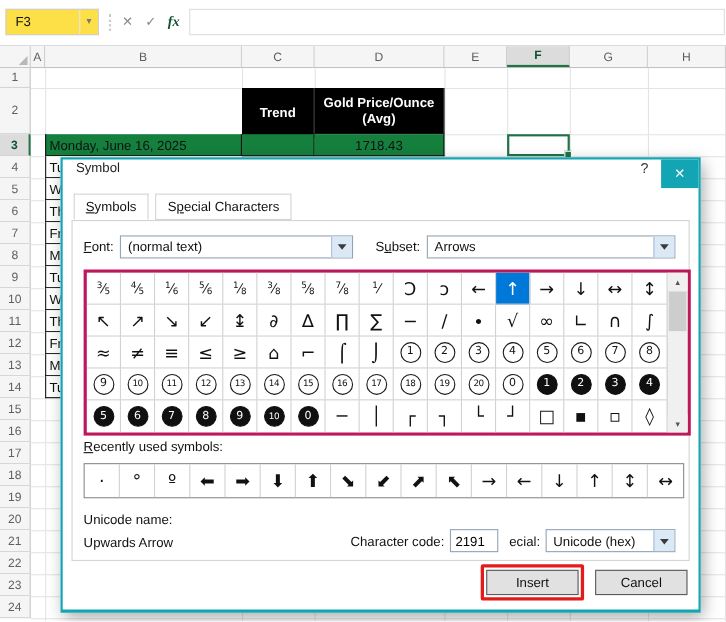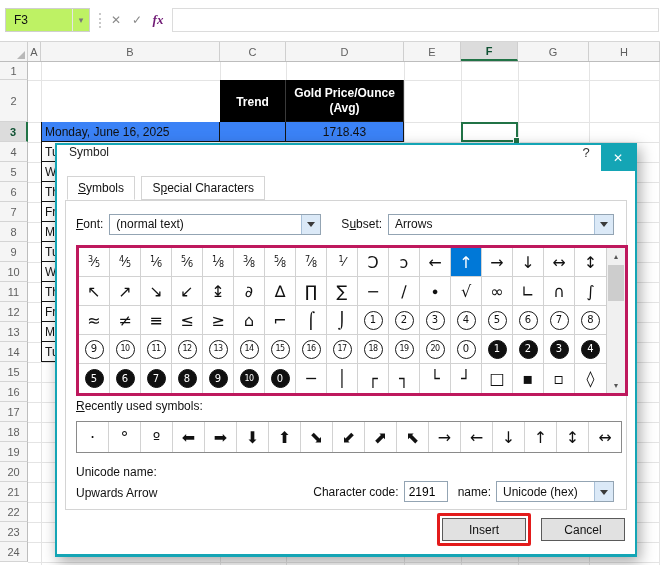--- a/index.html
+++ b/index.html
@@ -1,45 +1,45 @@
 <!DOCTYPE html>
 <html><head>
 <meta charset="utf-8">
 <style>
   html,body{margin:0;padding:0;}
   body{width:660px;height:565px;position:relative;overflow:hidden;background:#fff;
        font-family:"Liberation Sans",sans-serif;color:#111;}
 
   
   .toolbar{position:absolute;left:0;top:0;width:660px;height:42px;background:#fff;border-bottom:1px solid #d6d6d6;box-sizing:border-box;}
-  .namebox{position:absolute;left:5px;top:8px;width:85px;height:24px;border:1px solid #cfcfcf;display:flex;align-items:center;font-size:12px;background:#bef264;box-sizing:border-box;}
+  .namebox{position:absolute;left:5px;top:8px;width:85px;height:24px;border:1px solid #cfcfcf;display:flex;align-items:center;font-size:12px;background:#fde047;box-sizing:border-box;}
   .nb-val{padding-left:8px;flex:1;}
   .nb-caret{width:16px;height:100%;display:flex;align-items:center;justify-content:center;color:#777;font-size:9px;border-left:1px solid #e6e6e6;font-family:"DejaVu Sans",sans-serif;}
   .fb-sep{position:absolute;left:99px;top:13px;height:15px;border-left:2px dotted #c9c9c9;}
   .fb-btn{position:absolute;top:8px;width:20px;height:24px;display:flex;align-items:center;justify-content:center;color:#8a8a8a;font-size:12px;}
   .fb-cancel{left:106px;}
   .fb-enter{left:127px;}
-  .fb-fx{left:148px;font-style:italic;font-family:"Liberation Serif",serif;font-size:13px;color:#701a75;font-weight:bold;}
+  .fb-fx{left:148px;font-style:italic;font-family:"Liberation Serif",serif;font-size:13px;color:#14532d;font-weight:bold;}
   .formulabar{position:absolute;left:172px;top:8px;right:1px;height:24px;border:1px solid #dcdcdc;background:#fff;box-sizing:border-box;}
 
   
   .colheads{position:absolute;left:0;top:42px;height:20px;width:660px;display:flex;background:#f5f5f5;border-bottom:1px solid #bdbdbd;box-sizing:border-box;}
   .corner{width:28px;height:100%;border-right:1px solid #cfcfcf;position:relative;background:#f5f5f5;box-sizing:border-box;flex:none;}
   .corner-tri{position:absolute;right:2px;bottom:2px;width:0;height:0;border-left:8px solid transparent;border-bottom:8px solid #b8b8b8;}
   .ch{height:100%;display:flex;align-items:center;justify-content:center;font-size:11px;color:#5f5f5f;border-right:1px solid #cfcfcf;box-sizing:border-box;flex:none;}
   .ch.sel{background:#dcdcdc;border-bottom:2px solid #217346;color:#0f5132;font-weight:bold;}
   .rowheads{position:absolute;left:0;top:62px;width:28px;}
   .rh{width:100%;display:flex;align-items:center;justify-content:center;font-size:11px;color:#5f5f5f;background:#f5f5f5;border-right:1px solid #bdbdbd;border-bottom:1px solid #d4d4d4;box-sizing:border-box;}
   .rh.sel{background:#dcdcdc;color:#0f5132;font-weight:bold;border-right:2px solid #217346;}
 
   
   .sheet{position:absolute;left:28px;top:62px;width:632px;height:503px;background:#fff;}
   .vline{position:absolute;top:0;bottom:0;width:1px;background:#e4e4e4;z-index:0;}
   .hline{position:absolute;left:0;right:0;height:1px;background:#e4e4e4;z-index:0;}
-  .tcell{position:absolute;box-sizing:border-box;font-size:12px;z-index:1;background:#3b82f6;}
+  .tcell{position:absolute;box-sizing:border-box;font-size:12px;z-index:1;background:#15803d;}
   .thead{background:#000;color:#fff;font-weight:bold;display:flex;align-items:center;justify-content:center;text-align:center;border-right:1px solid #3a3a3a;border-bottom:1px solid #141414;line-height:1.25;}
   .c-b2{left:13px;top:18px;width:179px;height:42px;border-left:1px solid #141414;}
   .c-c2{left:192px;top:18px;width:66px;height:45px;}
   .c-d2{left:258px;top:18px;width:118px;height:42px;padding:0 6px;}
   .c-b3{left:13px;top:60px;width:179px;height:20px;border-left:1px solid #141414;border-right:1px solid #141414;border-bottom:1px solid #141414;display:flex;align-items:center;padding-left:3px;}
   .c-c3{left:192px;top:60px;width:66px;height:20px;border-right:1px solid #141414;border-bottom:1px solid #141414;}
   .c-d3{left:258px;top:60px;width:118px;height:20px;border-right:1px solid #141414;border-bottom:1px solid #141414;display:flex;align-items:center;justify-content:center;}
   .sliver{position:absolute;left:13px;width:179px;height:20px;box-sizing:border-box;z-index:1;background:#fff;
           border-left:1px solid #141414;border-bottom:1px solid #141414;display:flex;align-items:center;padding-left:3px;font-size:12px;}
   .f3sel{position:absolute;left:433px;top:60px;width:57px;height:20px;border:2px solid #217346;box-sizing:border-box;z-index:3;}
@@ -428,21 +428,21 @@
         <div class="rcell">↓</div>
         <div class="rcell">↑</div>
         <div class="rcell">↕</div>
         <div class="rcell">↔</div>
       </div>
     <div class="uni-label">Unicode name:</div>
     <div class="uni-value">Upwards Arrow</div>
     <div class="ccrow">
       <label>Character code:</label>
       <input class="cc-input" value="2191" style="">
-      <label>name:</label>
+      <label>ecial:</label>
       <div class="combo from">
         <span class="combo-val">Unicode (hex)</span>
         <span class="combo-btn">
             <span class="caret"></span>
           </span>
       </div>
     </div>
   </div>
   <div class="d-buttons">
     <span class="annotation">

